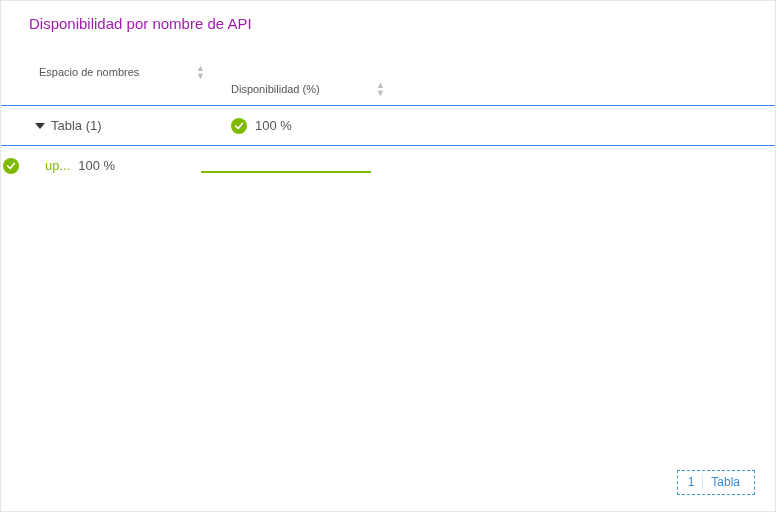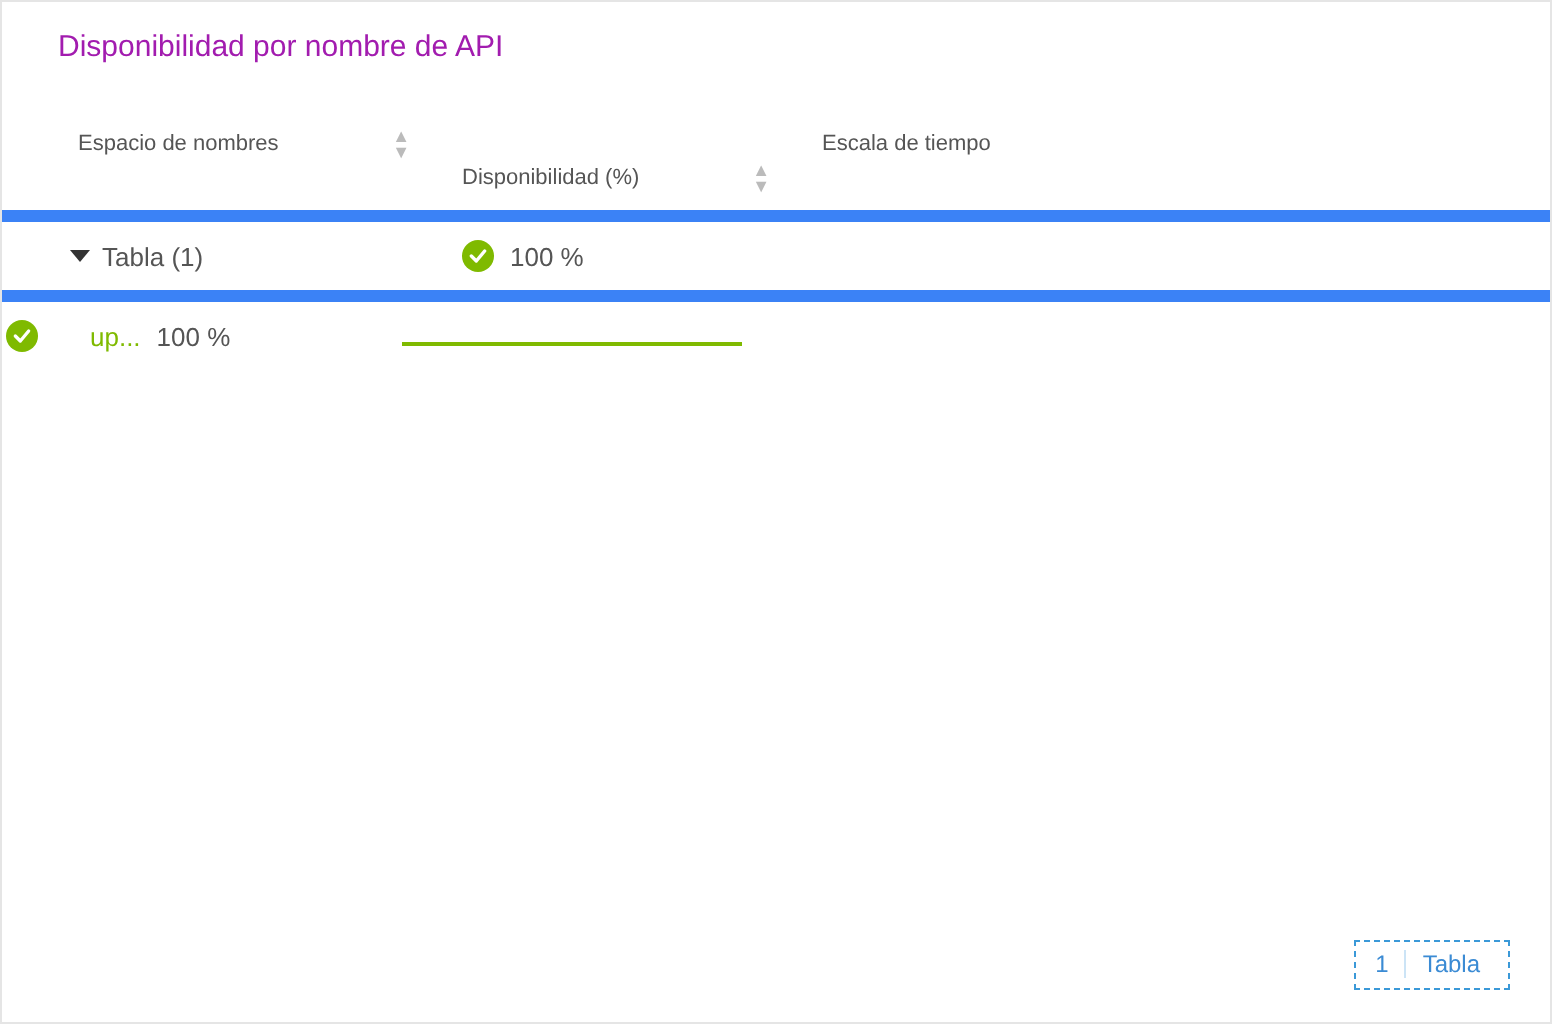--- a/index.html
+++ b/index.html
@@ -31,21 +31,21 @@
     display:inline-block;
     font-size: 9px;
     line-height: 8px;
     color: #bbb;
     padding-right: 6px;
   }
   .row {
     display: flex;
     align-items: center;
     height: 40px;
-    border-top: 6px solid #3b82f6;
+    border-top: 1px solid #3b82f6;
     font-size: 13px;
     color: #555;
   }
   .row:last-child { border-bottom: 1px solid #eee; }
   .row-group .ns-cell { padding-left: 34px; display:flex; align-items:center; gap:6px; width:210px;}
   .row-item .ns-cell { padding-left: 60px; display:flex; align-items:center; width:210px; color:#7fba00; }
   .caret {
     width:0;height:0;
     border-left:5px solid transparent;
     border-right:5px solid transparent;
@@ -97,23 +97,20 @@
 
   <div class="table-header">
     <div class="col-namespace">
       <span>Espacio de nombres</span>
       <span class="sort-arrows">▲<br>▼</span>
     </div>
     <div class="col-avail">
       <span>Disponibilidad (%)</span>
       <span class="sort-arrows">▲<br>▼</span>
     </div>
-    <div class="col-timescale">
-      <span>Escala de tiempo</span>
-    </div>
   </div>
 
   <div class="row row-group">
     <div class="ns-cell">
       <span class="caret"></span>
       <span>Tabla (1)</span>
     </div>
     <div class="avail-cell">
       <span class="check">
         <svg viewBox="0 0 12 12">

